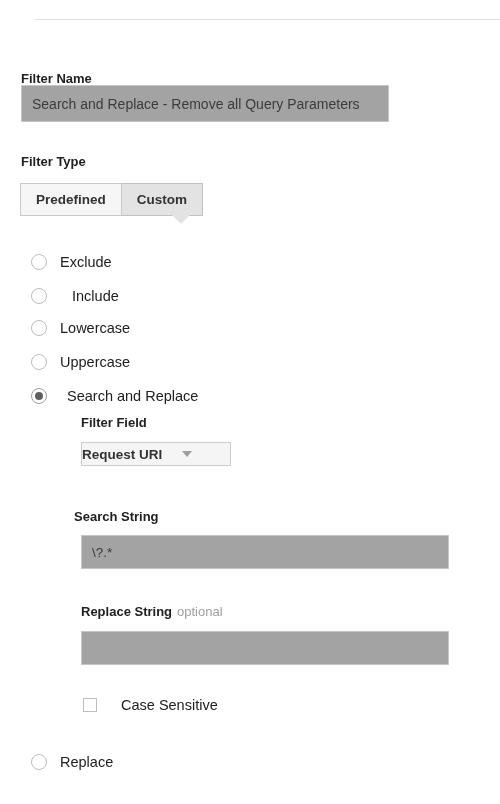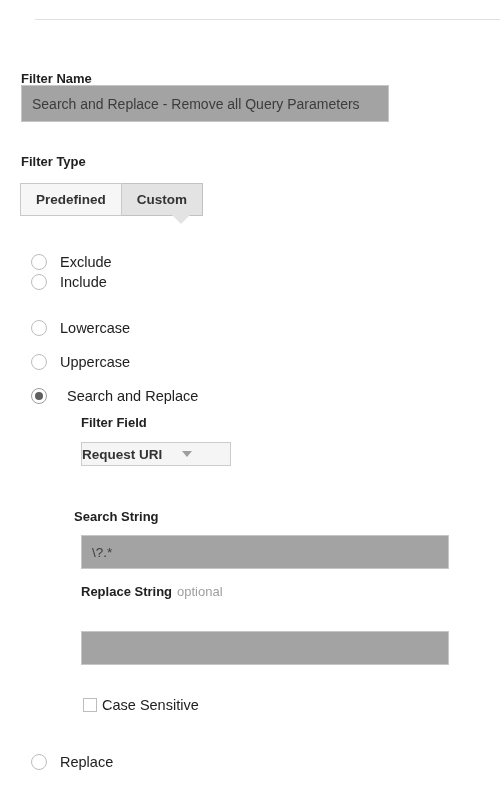--- a/index.html
+++ b/index.html
@@ -212,21 +212,21 @@
   .checkbox-box {
     width: 14px;
     height: 14px;
     border: 1.5px solid #bdbdbd;
     background: #ffffff;
     flex: 0 0 auto;
   }
   .checkbox-label {
     font-size: 14.5px;
     color: #212121;
-    margin-left: 5px;
+    margin-left: 24px;
     white-space: nowrap;
   }
 </style>
 </head>
 <body>
 
 <div class="section-header">
   <span class="section-header-rule"></span>
 </div>
 
@@ -240,21 +240,21 @@
   <div class="tab-btn">Predefined</div>
   <div class="tab-btn selected">Custom</div>
 </div>
 <div class="tab-caret"></div>
 
 <div class="radio-row" style="top:254px;">
   <span class="radio-circle"></span>
   <span class="radio-label">Exclude</span>
 </div>
 
-<div class="radio-row" style="top:274px;">
+<div class="radio-row" style="top:288px;gap:12px;">
   <span class="radio-circle"></span>
   <span class="radio-label">Include</span>
 </div>
 
 <div class="radio-row" style="top:320px;">
   <span class="radio-circle"></span>
   <span class="radio-label">Lowercase</span>
 </div>
 
 <div class="radio-row" style="top:354px;">
@@ -271,21 +271,21 @@
 
 <div class="dropdown">
   <span class="dropdown-label">Request URI</span>
   <span class="dropdown-caret"></span>
 </div>
 
 <div class="field-label" style="left:74px; top:509px;">Search String</div>
 
 <input class="text-input" id="search-string-input" type="text" value="\?.*" style="">
 
-<div class="field-label" style="left:81px; top:584px;">
+<div class="field-label" style="left:81px; top:604px;">
   <span>Replace String</span><span class="optional-tag">optional</span>
 </div>
 
 <input class="text-input" id="replace-string-input" type="text" value="" style="">
 
 <div class="checkbox-row">
   <span class="checkbox-box"></span>
   <span class="checkbox-label">Case Sensitive</span>
 </div>
 

